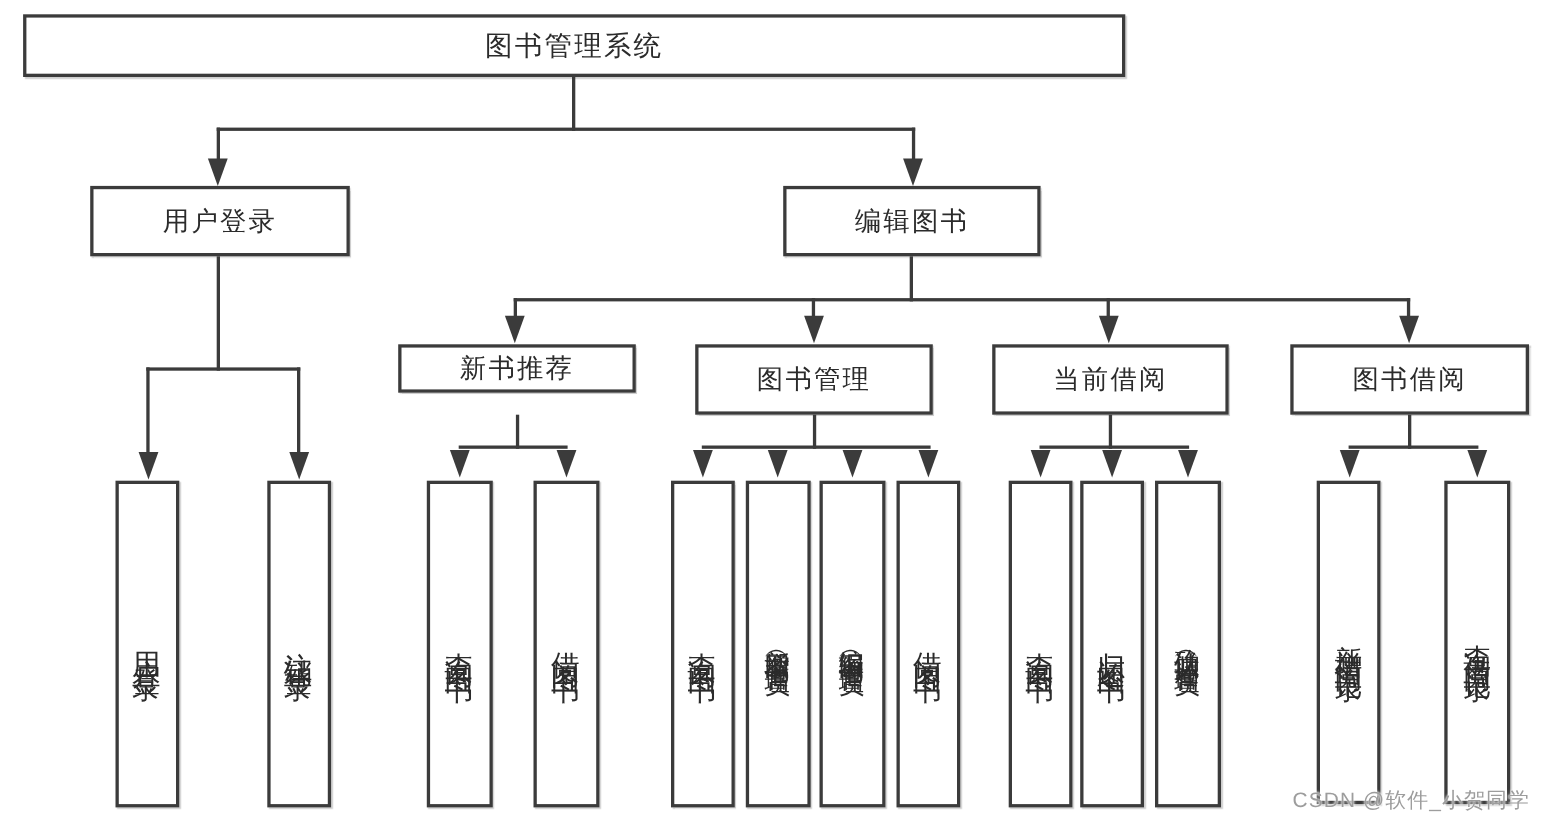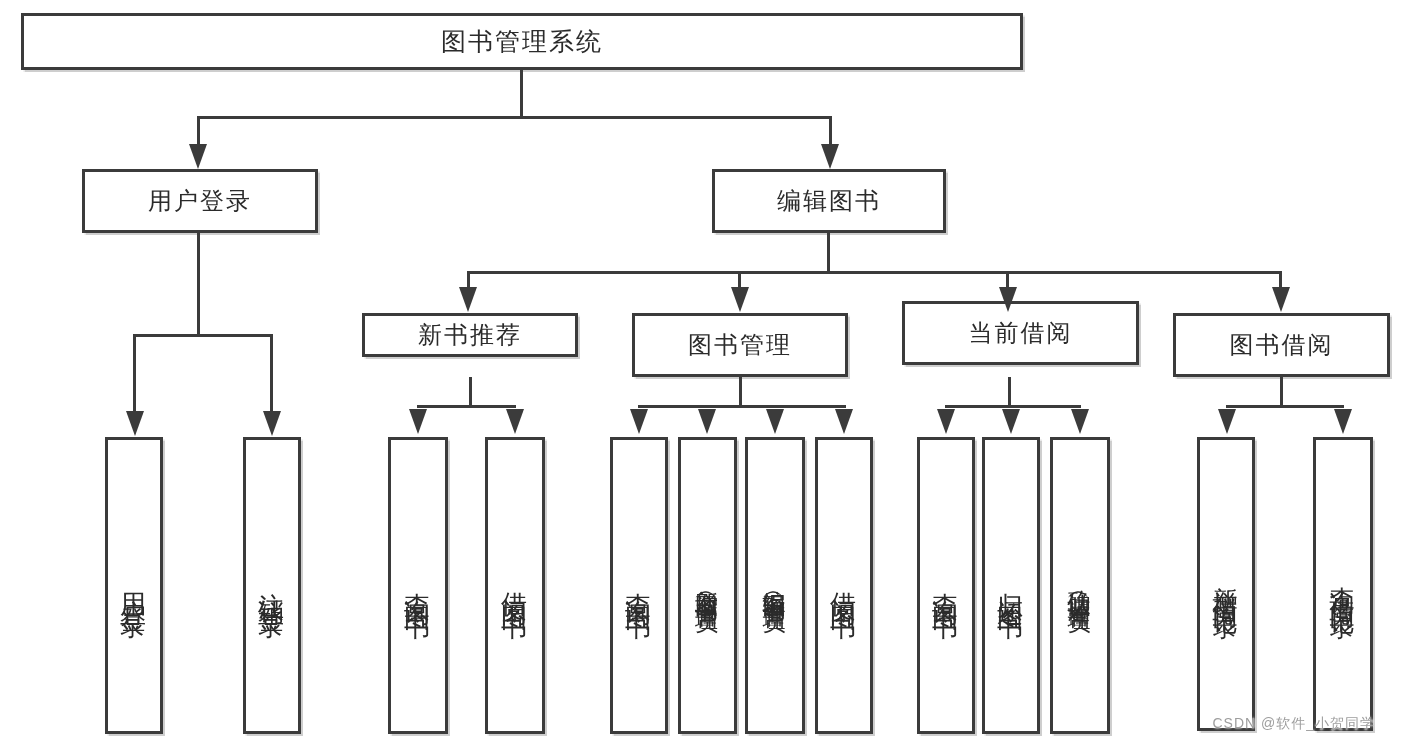--- a/index.html
+++ b/index.html
@@ -22,21 +22,21 @@
   .vbox .lbl{writing-mode:vertical-rl;text-orientation:mixed;}
   .vt4 .lbl{font-size:26px;letter-spacing:7px;}
   .vt6 .lbl{font-size:25px;letter-spacing:6px;}
   .vt9 .lbl{font-size:23px;letter-spacing:3px;}
   .vl{position:absolute;width:3px;background:var(--line);}
   .hl{position:absolute;height:3px;background:var(--line);}
   .ah{position:absolute;width:0;height:0;
       border-left:9px solid transparent;border-right:9px solid transparent;
       border-top:25px solid var(--line);}
   .watermark{
-    position:absolute;top:715px;right:30px;font-size:14px;letter-spacing:1px;
+    position:absolute;top:715px;right:14px;font-size:19px;letter-spacing:1px;
     color:var(--wm);text-shadow:0 0 3px #fff,0 0 2px #fff;white-space:nowrap;
   }
 </style>
 </head>
 <body>
 
 <div class="canvas">
 
   <div class="box hbox title" style="left:21px;top:13px;width:1002px;height:57px">
     <span class="lbl">图书管理系统</span>
@@ -48,21 +48,21 @@
   <div class="box hbox" style="left:712px;top:169px;width:234px;height:64px">
     <span class="lbl">编辑图书</span>
   </div>
 
   <div class="box hbox" style="left:362px;top:313px;width:216px;height:44px">
     <span class="lbl">新书推荐</span>
   </div>
   <div class="box hbox" style="left:632px;top:313px;width:216px;height:64px">
     <span class="lbl">图书管理</span>
   </div>
-  <div class="box hbox" style="left:902px;top:301px;width:237px;height:64px">
+  <div class="box hbox" style="left:902px;top:313px;width:215px;height:64px">
     <span class="lbl">当前借阅</span>
   </div>
   <div class="box hbox" style="left:1173px;top:313px;width:217px;height:64px">
     <span class="lbl">图书借阅</span>
   </div>
 
   <div class="box vbox vt4" style="left:105px;top:437px;width:58px;height:297px">
     <span class="lbl">用户登录</span>
   </div>
   <div class="box vbox vt4" style="left:243px;top:437px;width:58px;height:297px">

